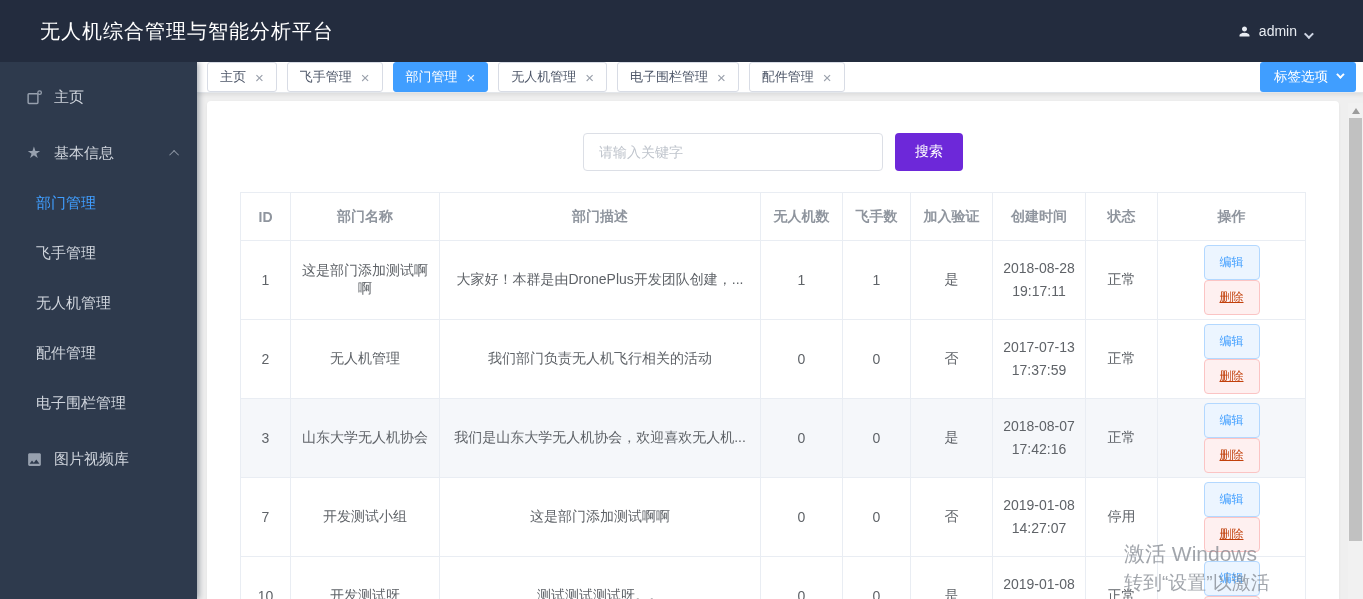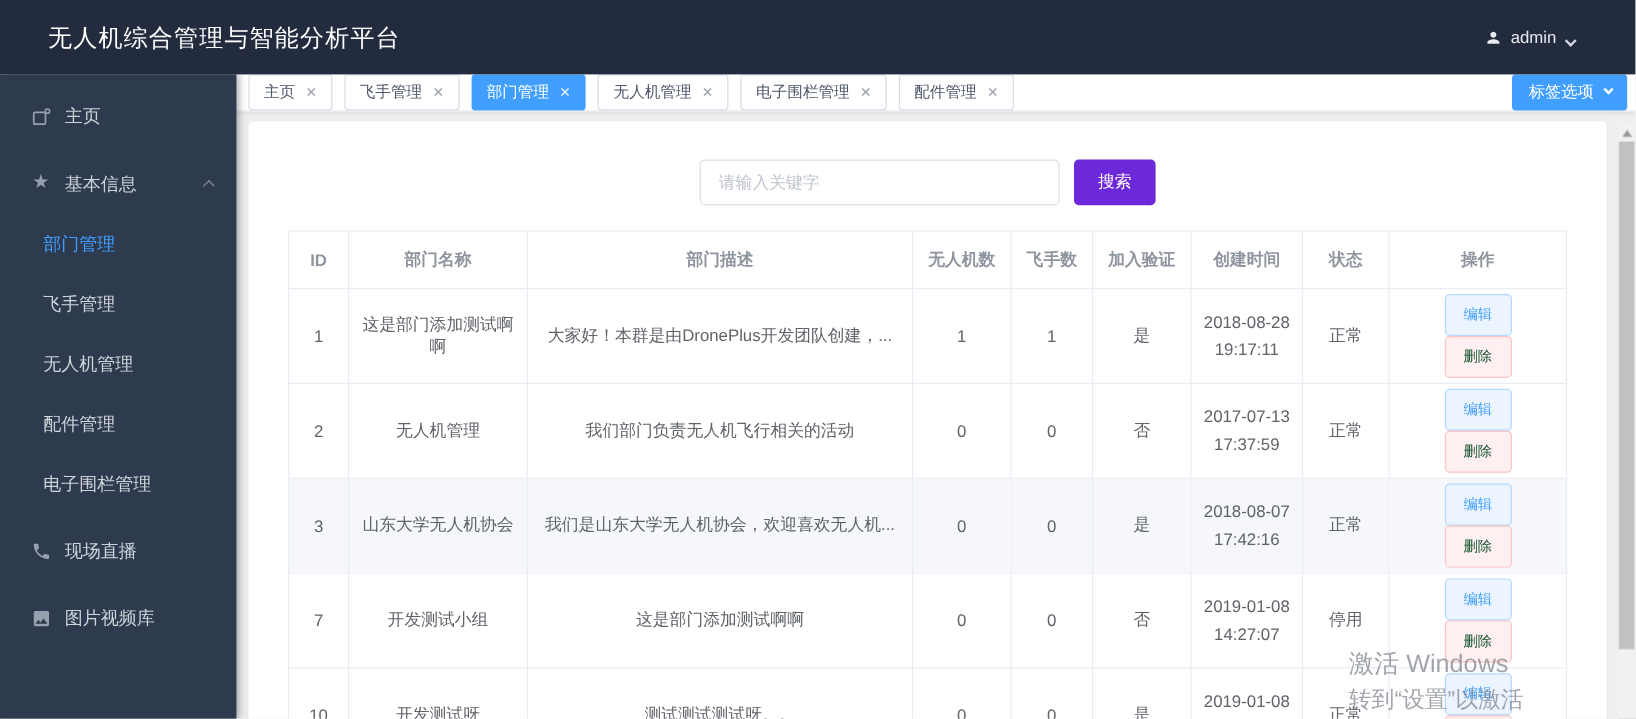--- a/index.html
+++ b/index.html
@@ -76,21 +76,21 @@
   .dept-table tr.striped td { background:#f5f7fa; }
   .dept-table td .dt-line { line-height:1.65; }
   col.c-id{width:50px} col.c-name{width:149px} col.c-desc{width:321px}
   col.c-drones{width:82px} col.c-pilots{width:68px} col.c-verify{width:82px}
   col.c-created{width:93px} col.c-status{width:72px} col.c-actions{width:148px}
 
   .btn-edit, .btn-delete { display:inline-block; padding:8px 15px; font-size:12px;
     border-radius:4px; cursor:pointer; margin:0 20px;
     font-family:"Liberation Sans","DejaVu Sans",sans-serif; }
   .btn-edit { background:#ecf5ff; border:1px solid #b3d8ff; color:#409eff; }
-  .btn-delete { background:#fef0f0; border:1px solid #fbc4c4; color:#14532d; }
+  .btn-delete { background:#fef0f0; border:1px solid #fbc4c4; color:#c2410c;text-decoration:underline; }
 
   
   .watermark { position:fixed; left:1124px; top:541px; z-index:40; pointer-events:none;
     color:rgba(125,130,138,.72); }
   .watermark .wm1 { font-size:21px; line-height:1.25; }
   .watermark .wm2 { font-size:19px; margin-top:3px; }
 
   
   .os-scrollbar { position:fixed; right:0; top:103px; bottom:0; width:15px;
     background:#f1f1f1; z-index:35; }
@@ -138,28 +138,20 @@
           <span class="s-label">飞手管理</span>
         </div>
         <div class="side-item lvl-sub">
           <span class="s-label">无人机管理</span>
         </div>
         <div class="side-item lvl-sub">
           <span class="s-label">配件管理</span>
         </div>
         <div class="side-item lvl-sub">
           <span class="s-label">电子围栏管理</span>
-        </div>
-        <div class="side-item lvl-top">
-          <span class="s-icon">
-            <svg viewBox="0 0 24 24">
-              <path fill="currentColor" d="M6.62 10.79c1.44 2.83 3.76 5.14 6.59 6.59l2.2-2.2c.27-.27.67-.36 1.02-.24 1.12.37 2.33.57 3.57.57.55 0 1 .45 1 1V20c0 .55-.45 1-1 1-9.39 0-17-7.61-17-17 0-.55.45-1 1-1h3.5c.55 0 1 .45 1 1 0 1.25.2 2.45.57 3.57.11.35.03.74-.25 1.02l-2.2 2.2z"></path>
-            </svg>
-          </span>
-          <span class="s-label">现场直播</span>
         </div>
         <div class="side-item lvl-top">
           <span class="s-icon">
             <svg viewBox="0 0 24 24">
               <path fill="currentColor" d="M21 19V5c0-1.1-.9-2-2-2H5c-1.1 0-2 .9-2 2v14c0 1.1.9 2 2 2h14c1.1 0 2-.9 2-2zM8.5 13.5l2.5 3.01L14.5 12l4.5 6H5l3.5-4.5z"></path>
             </svg>
           </span>
           <span class="s-label">图片视频库</span>
         </div>
       </nav>

